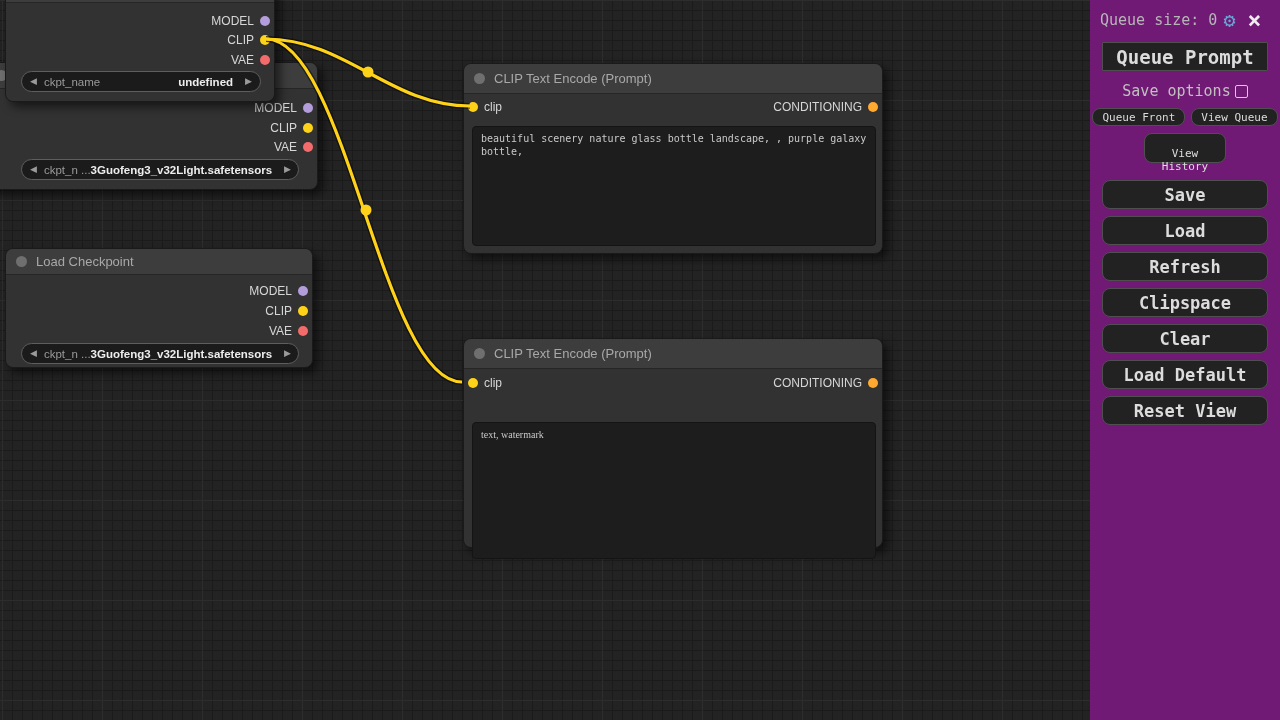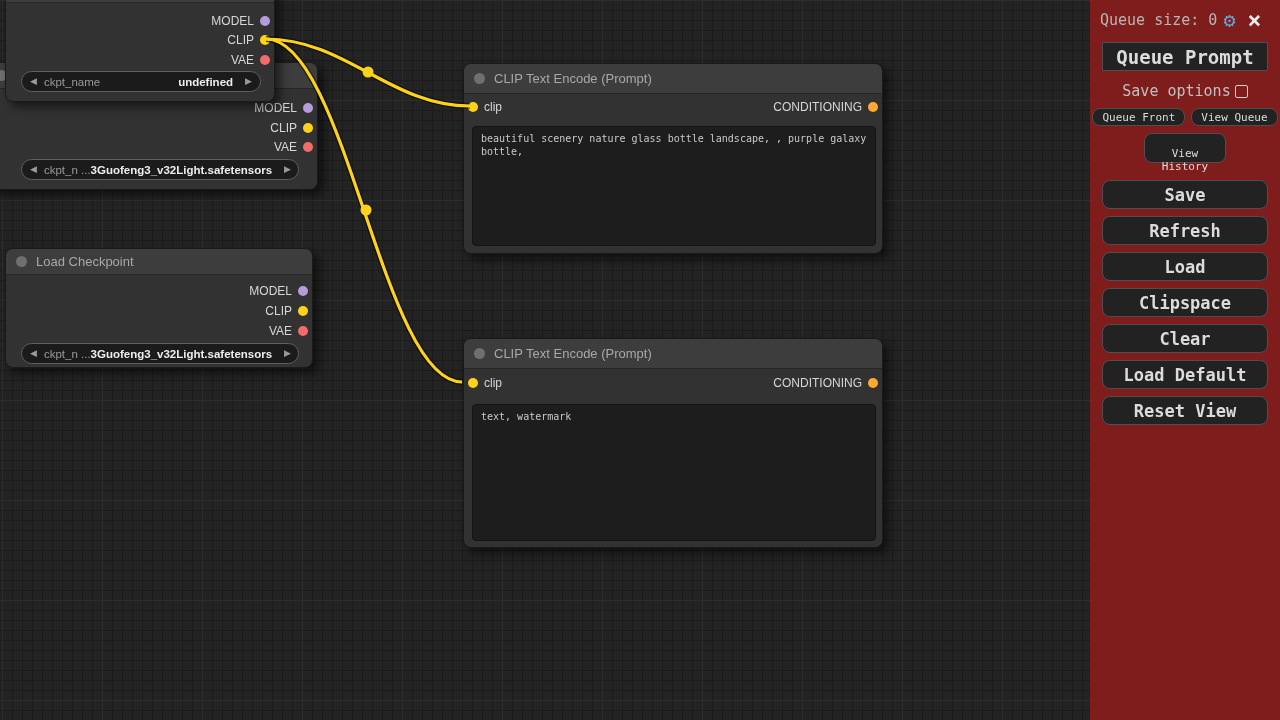--- a/index.html
+++ b/index.html
@@ -54,21 +54,21 @@
     position:absolute;box-sizing:border-box;resize:none;
     background:#1d1d1d;border:1px solid #141414;border-radius:4px;
     color:#c9c9c9;font-family:"DejaVu Sans Mono",monospace;font-size:10px;
     line-height:1.3;padding:5px 8px;outline:none;
   }
   .links{position:absolute;left:0;top:0;pointer-events:none;z-index:30;}
   .z1{z-index:1}.z2{z-index:10}
   
   .panel{
     position:absolute;left:1090px;top:0;width:190px;height:720px;
-    background:#7f1d1d;box-sizing:border-box;
+    background:#701a75;box-sizing:border-box;
     font-family:"DejaVu Sans Mono",monospace;color:#c0c0c0;
   }
   .panel-header{display:flex;align-items:center;padding:10px 10px 0 10px;font-size:15px;color:#b6b6b6;}
   .gear-icon{color:#68a7d8;font-size:20px;line-height:1;margin-left:6px;cursor:pointer;}
   .close-icon{color:#ededed;font-size:23px;line-height:.8;margin-left:12px;font-weight:bold;cursor:pointer;}
   .pbtn{
     display:block;background:#222222;border:1px solid #4f4f4f;border-radius:8px;
     color:#dcdcdc;font-family:"DejaVu Sans Mono",monospace;cursor:pointer;
   }
   .queue-prompt{width:166px;height:29px;margin:12px auto 0 auto;font-size:19px;border-radius:1px;font-weight:bold;}
@@ -185,21 +185,21 @@
     <div class="srow inout" style="top:34px;">
       <span style="display:flex;align-items:center;">
         <span class="dot clip"></span>
         <span class="slot-label">clip</span>
       </span>
       <span style="display:flex;align-items:center;">
         <span class="slot-label">CONDITIONING</span>
         <span class="dot cond"></span>
       </span>
     </div>
-    <textarea class="prompt-textarea" style="left: 8px; top: 65px; width: 404px; height: 137px;">text, watermark</textarea>
+    <textarea class="prompt-textarea" style="left: 8px; top: 83px; width: 404px; height: 137px; font-family: Liberation Serif, serif;">text, watermark</textarea>
   </div>
 
   <svg class="links" width="1090" height="720">
     <path d="M266,39 C346,39 390,106 470,106" fill="none" stroke="rgba(0,0,0,0.45)" stroke-width="6"></path>
     <path d="M266,39 C346,39 382,382 462,382" fill="none" stroke="rgba(0,0,0,0.45)" stroke-width="6"></path>
     <path d="M266,39 C346,39 390,106 470,106" fill="none" stroke="#ffd21a" stroke-width="3.2"></path>
     <path d="M266,39 C346,39 382,382 462,382" fill="none" stroke="#ffd21a" stroke-width="3.2"></path>
     <circle cx="368" cy="72" r="5.5" fill="#ffd21a"></circle>
     <circle cx="366" cy="210" r="5.5" fill="#ffd21a"></circle>
   </svg>
@@ -224,20 +224,20 @@
     <button class="pbtn small-btn">View Queue</button>
   </div>
 
   <div class="vh-row">
     <button class="pbtn view-history">View
 History</button>
   </div>
 
   <div class="btn-stack">
     <button class="pbtn big-btn" style="margin-top:17px;">Save</button>
+    <button class="pbtn big-btn">Load</button>
     <button class="pbtn big-btn">Refresh</button>
-    <button class="pbtn big-btn">Load</button>
     <button class="pbtn big-btn">Clipspace</button>
     <button class="pbtn big-btn">Clear</button>
     <button class="pbtn big-btn">Load Default</button>
     <button class="pbtn big-btn">Reset View</button>
   </div>
 </div>
 
 </body></html>

